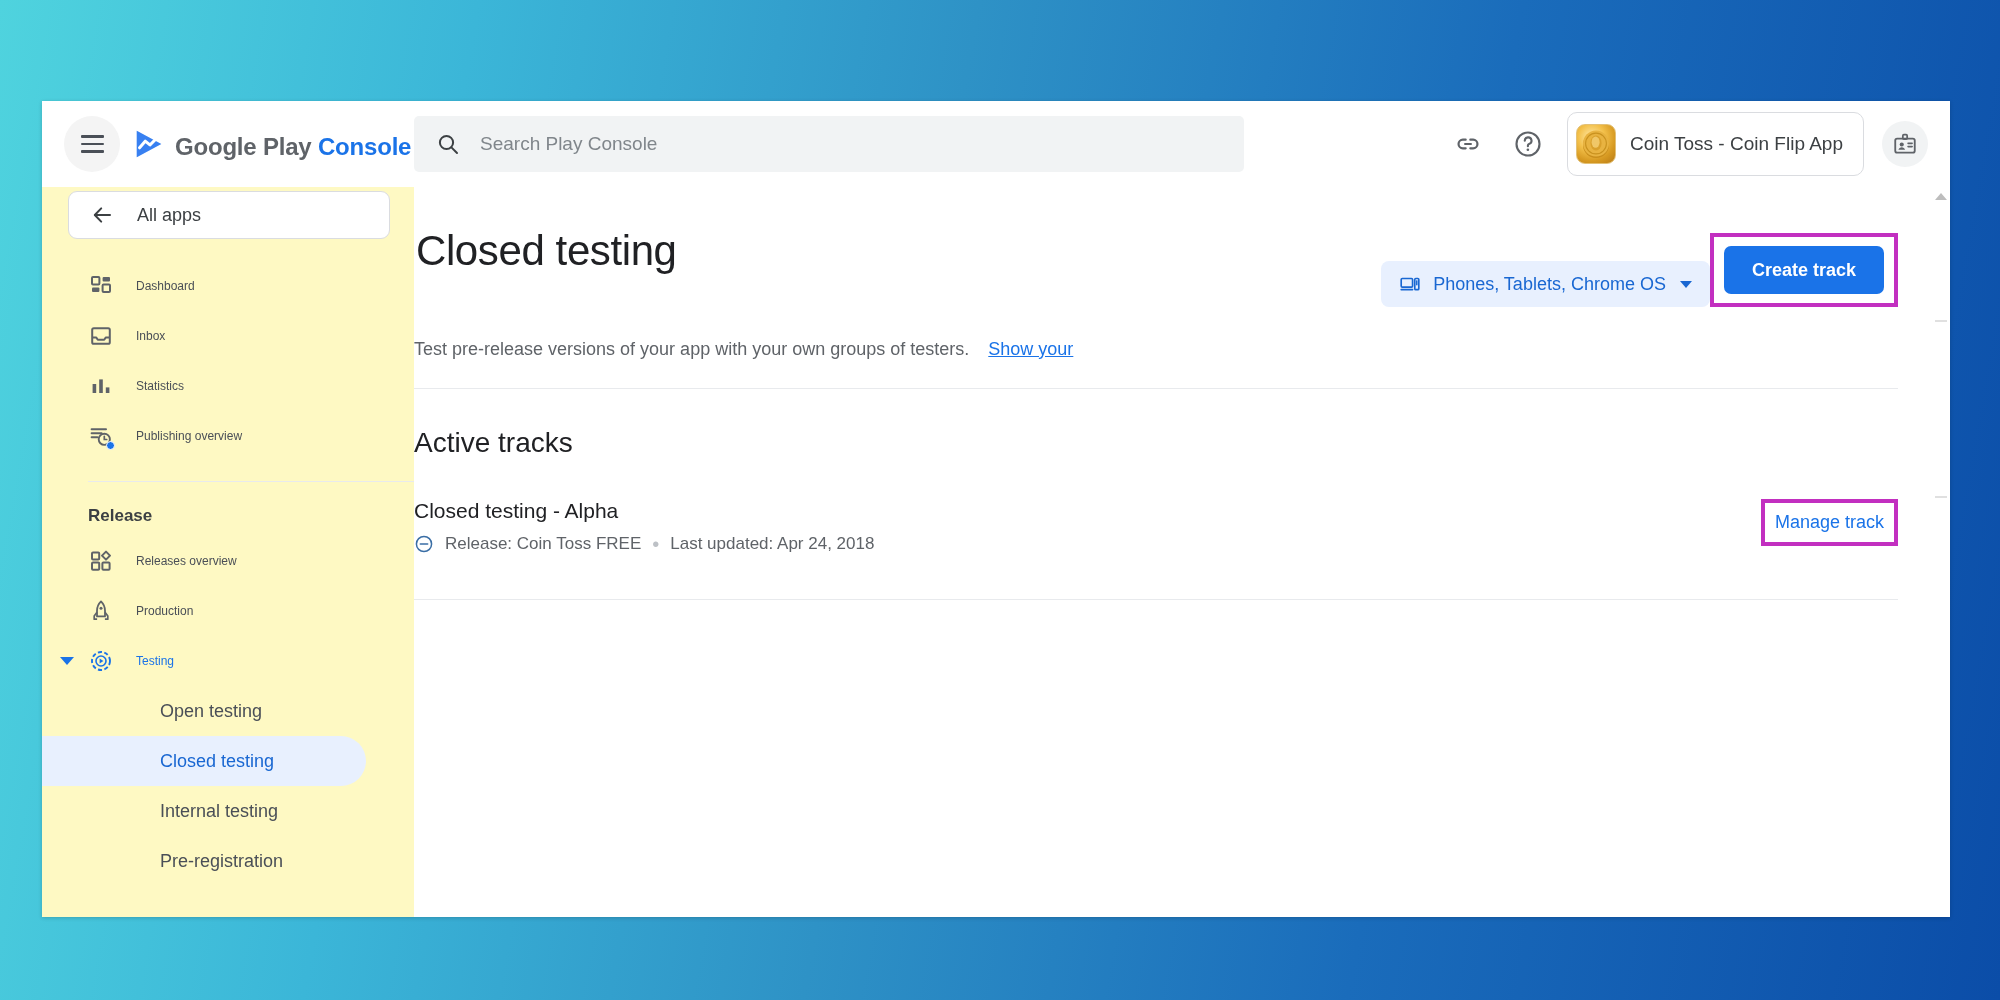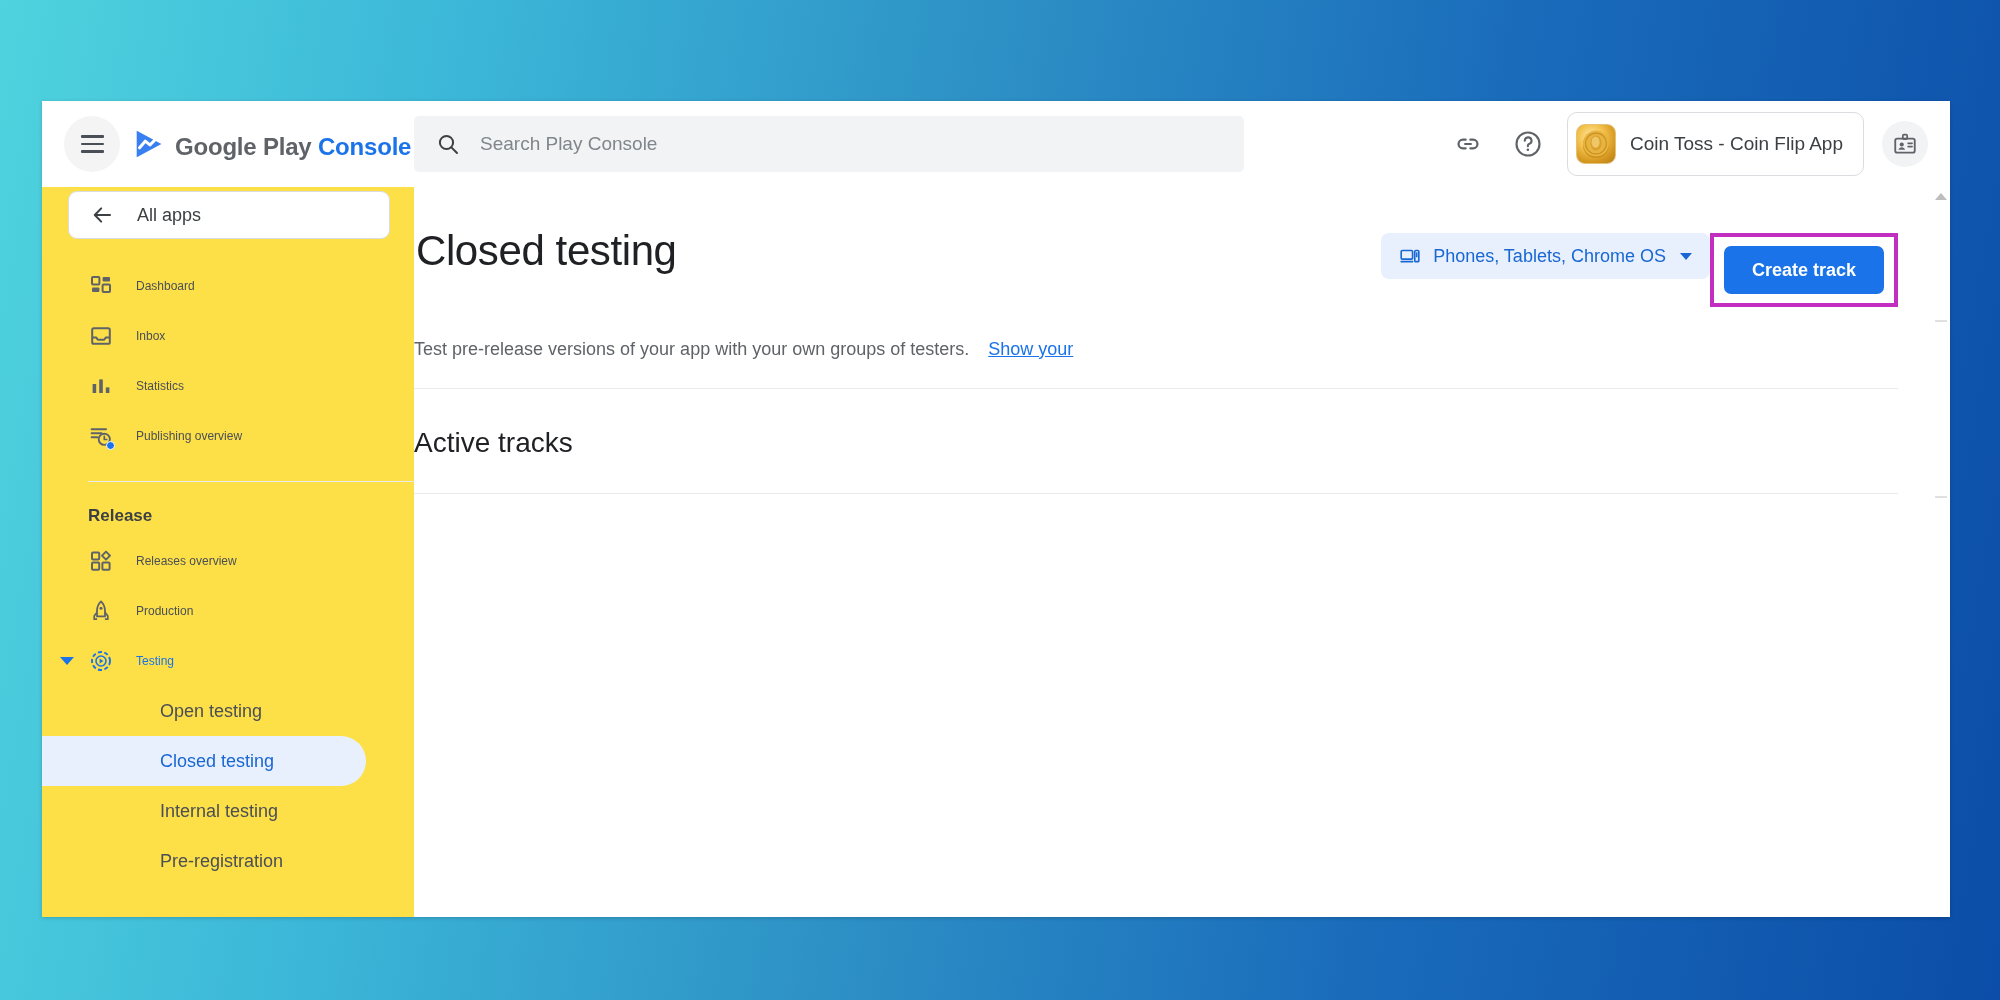--- a/index.html
+++ b/index.html
@@ -121,21 +121,21 @@
   }
   .app-chip-name { font-size: 19px; color: #3c4043; white-space: nowrap; }
 
   
   .body-split { flex: 1; display: flex; min-height: 0; }
 
   
   .sidebar {
     width: 372px;
     flex: 0 0 372px;
-    background: #fde047;
+    background: #fef9c3;
     padding-top: 4px;
     overflow: hidden;
   }
 
   .all-apps-btn {
     margin: 0 24px 0 26px;
     height: 48px;
     border: 1px solid #dadce0;
     border-radius: 9px;
     display: flex; align-items: center;
@@ -215,21 +215,21 @@
 
   .title-row {
     display: flex; align-items: flex-start;
     padding-left: 2px;
   }
   .page-title {
     font-size: 42px; font-weight: 400; color: #202124;
     letter-spacing: -0.4px; line-height: 1.15;
   }
   .title-actions {
-    margin-left: auto; display: flex; align-items: flex-start; gap: 0;
+    margin-left: auto; display: flex; align-items: flex-end; gap: 0;
     padding-top: 6px;
   }
 
   .device-chip {
     display: flex; align-items: center; gap: 12px;
     height: 46px;
     padding: 0 18px;
     border-radius: 8px;
     background: #e8f0fe;
     color: #1967d2;
@@ -544,20 +544,40 @@
 
         <div class="subtitle-row">
           <span>Test pre-release versions of your app with your own groups of testers.</span>
           <a class="show-more-link">Show your</a>
         </div>
 
         <div class="hr-line"></div>
 
         <h2 class="section-heading">Active tracks</h2>
 
+        <div class="track-row">
+          <div>
+            <div class="track-name">Closed testing - Alpha</div>
+            <div class="track-meta">
+              <svg width="20" height="20" viewBox="0 0 24 24">
+                <circle cx="12" cy="12" r="9.1" fill="none" stroke="#3a6ea5" stroke-width="1.8"></circle>
+                <line x1="7.6" y1="12" x2="16.4" y2="12" stroke="#3a6ea5" stroke-width="1.8" stroke-linecap="round"></line>
+              </svg>
+              <span>Release: Coin Toss FREE</span>
+              <span class="sep">•</span>
+              <span>Last updated: Apr 24, 2018</span>
+            </div>
+          </div>
+
+          <div class="track-action">
+            <div class="highlight-box">
+              <a class="manage-link">Manage track</a>
+            </div>
+          </div>
+        </div>
 
         <div class="track-hr"></div>
       </div>
 
       <div class="scrollbar">
         <div class="sb-arrow-up"></div>
         <div class="sb-tick t1"></div>
         <div class="sb-tick t2"></div>
       </div>
     </div>

